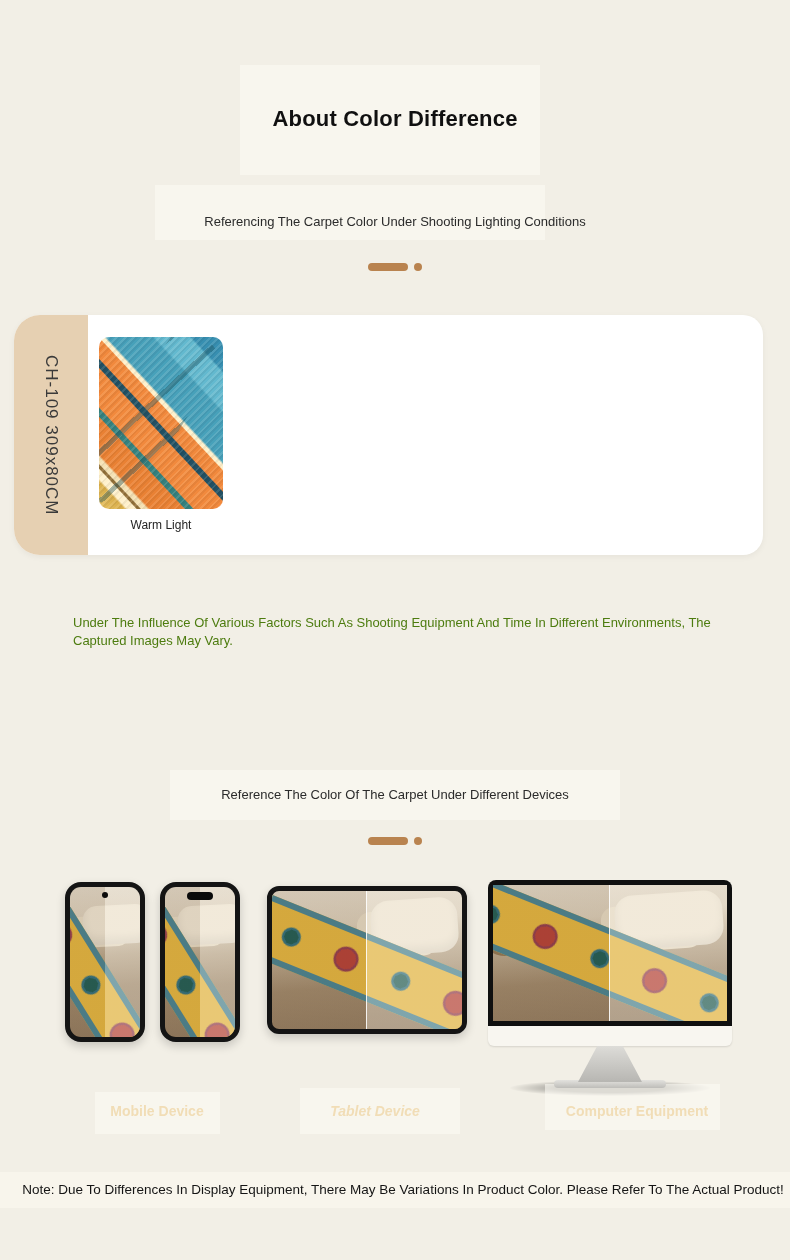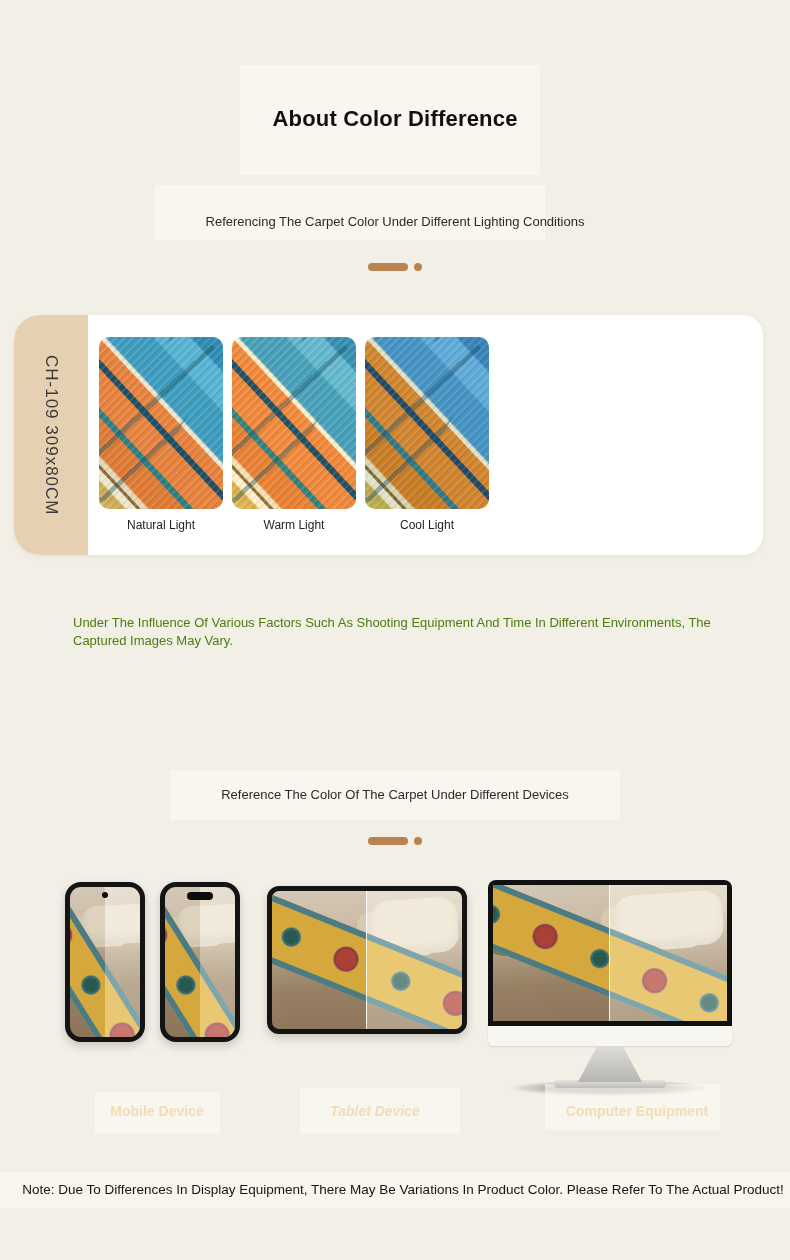--- a/index.html
+++ b/index.html
@@ -148,42 +148,34 @@
 
 <div class="wm" style="left:240px;top:65px;width:300px;height:110px;"></div>
 <div class="wm" style="left:155px;top:185px;width:390px;height:55px;"></div>
 <div class="wm" style="left:170px;top:770px;width:450px;height:50px;"></div>
 <div class="wm" style="left:95px;top:1092px;width:125px;height:42px;"></div>
 <div class="wm" style="left:300px;top:1088px;width:160px;height:46px;"></div>
 <div class="wm" style="left:545px;top:1084px;width:175px;height:46px;"></div>
 
 <div class="page-title">About Color Difference</div>
 
-<div class="section-sub sub-1">Referencing The Carpet Color Under Different Lighting Conditions</div>
+<div class="section-sub sub-1">Referencing The Carpet Color Under Shooting Lighting Conditions</div>
 <div class="divider div-1">
   <span class="bar"></span>
   <span class="dot"></span>
 </div>
 
 <div class="card">
   <div class="card-tab">
     <span>CH-109 309x80CM</span>
   </div>
   <div class="swatches">
     <figure class="swatch" style="margin:0">
-      <div class="carpet"></div>
-      <figcaption class="swatch-label">Natural Light</figcaption>
-    </figure>
-    <figure class="swatch" style="margin:0">
       <div class="carpet f-warm"></div>
       <figcaption class="swatch-label">Warm Light</figcaption>
-    </figure>
-    <figure class="swatch" style="margin:0">
-      <div class="carpet f-cool"></div>
-      <figcaption class="swatch-label">Cool Light</figcaption>
     </figure>
   </div>
 </div>
 
 <div class="disclaimer">
   <p class="l1">Under The Influence Of Various Factors Such As Shooting Equipment And Time In Different Environments, The Captured Images May Vary.</p>
 </div>
 
 <div class="section-sub sub-2">Reference The Color Of The Carpet Under Different Devices</div>
 <div class="divider div-2">

